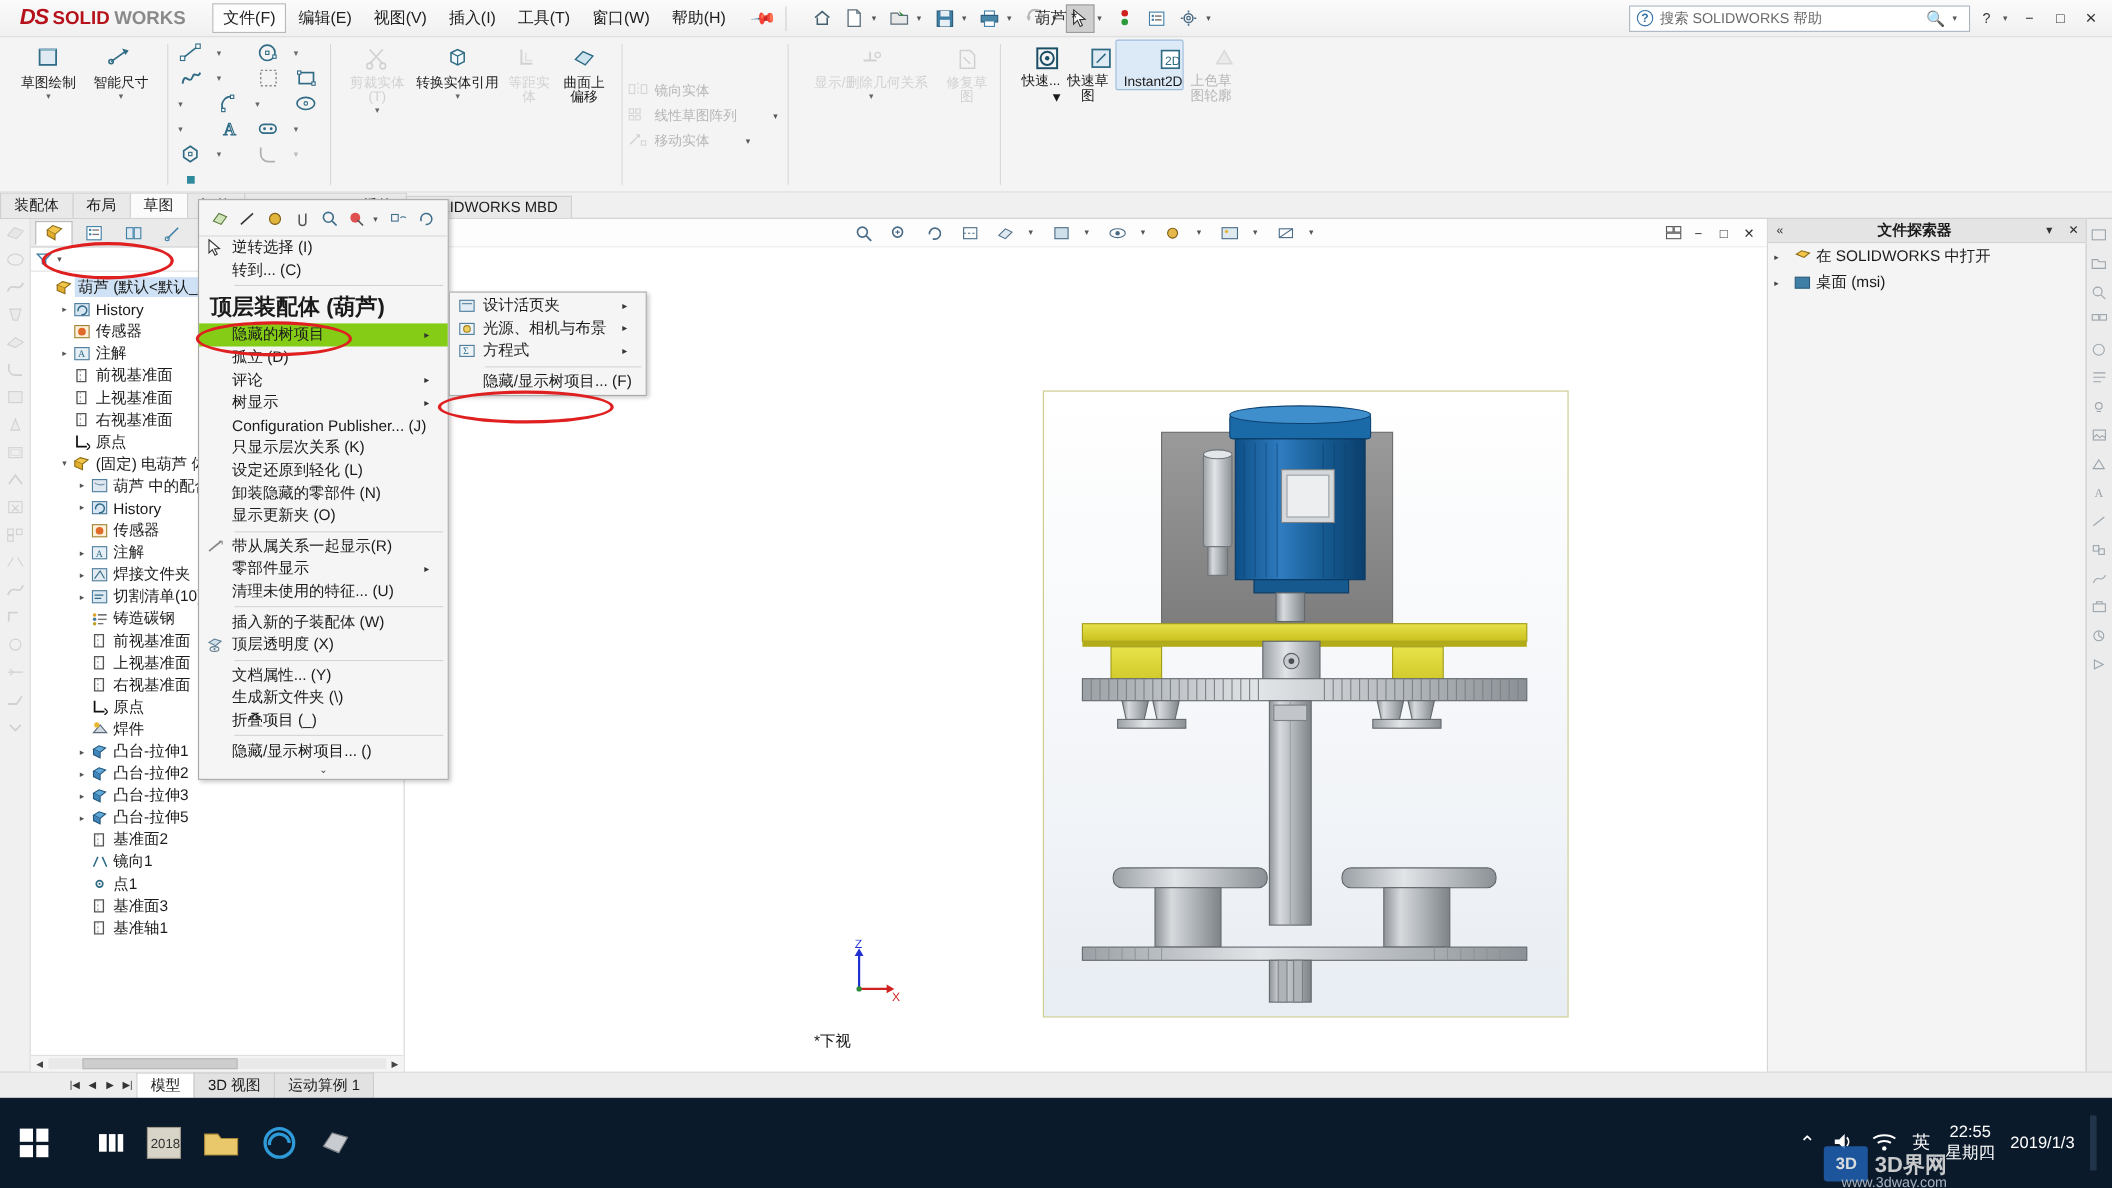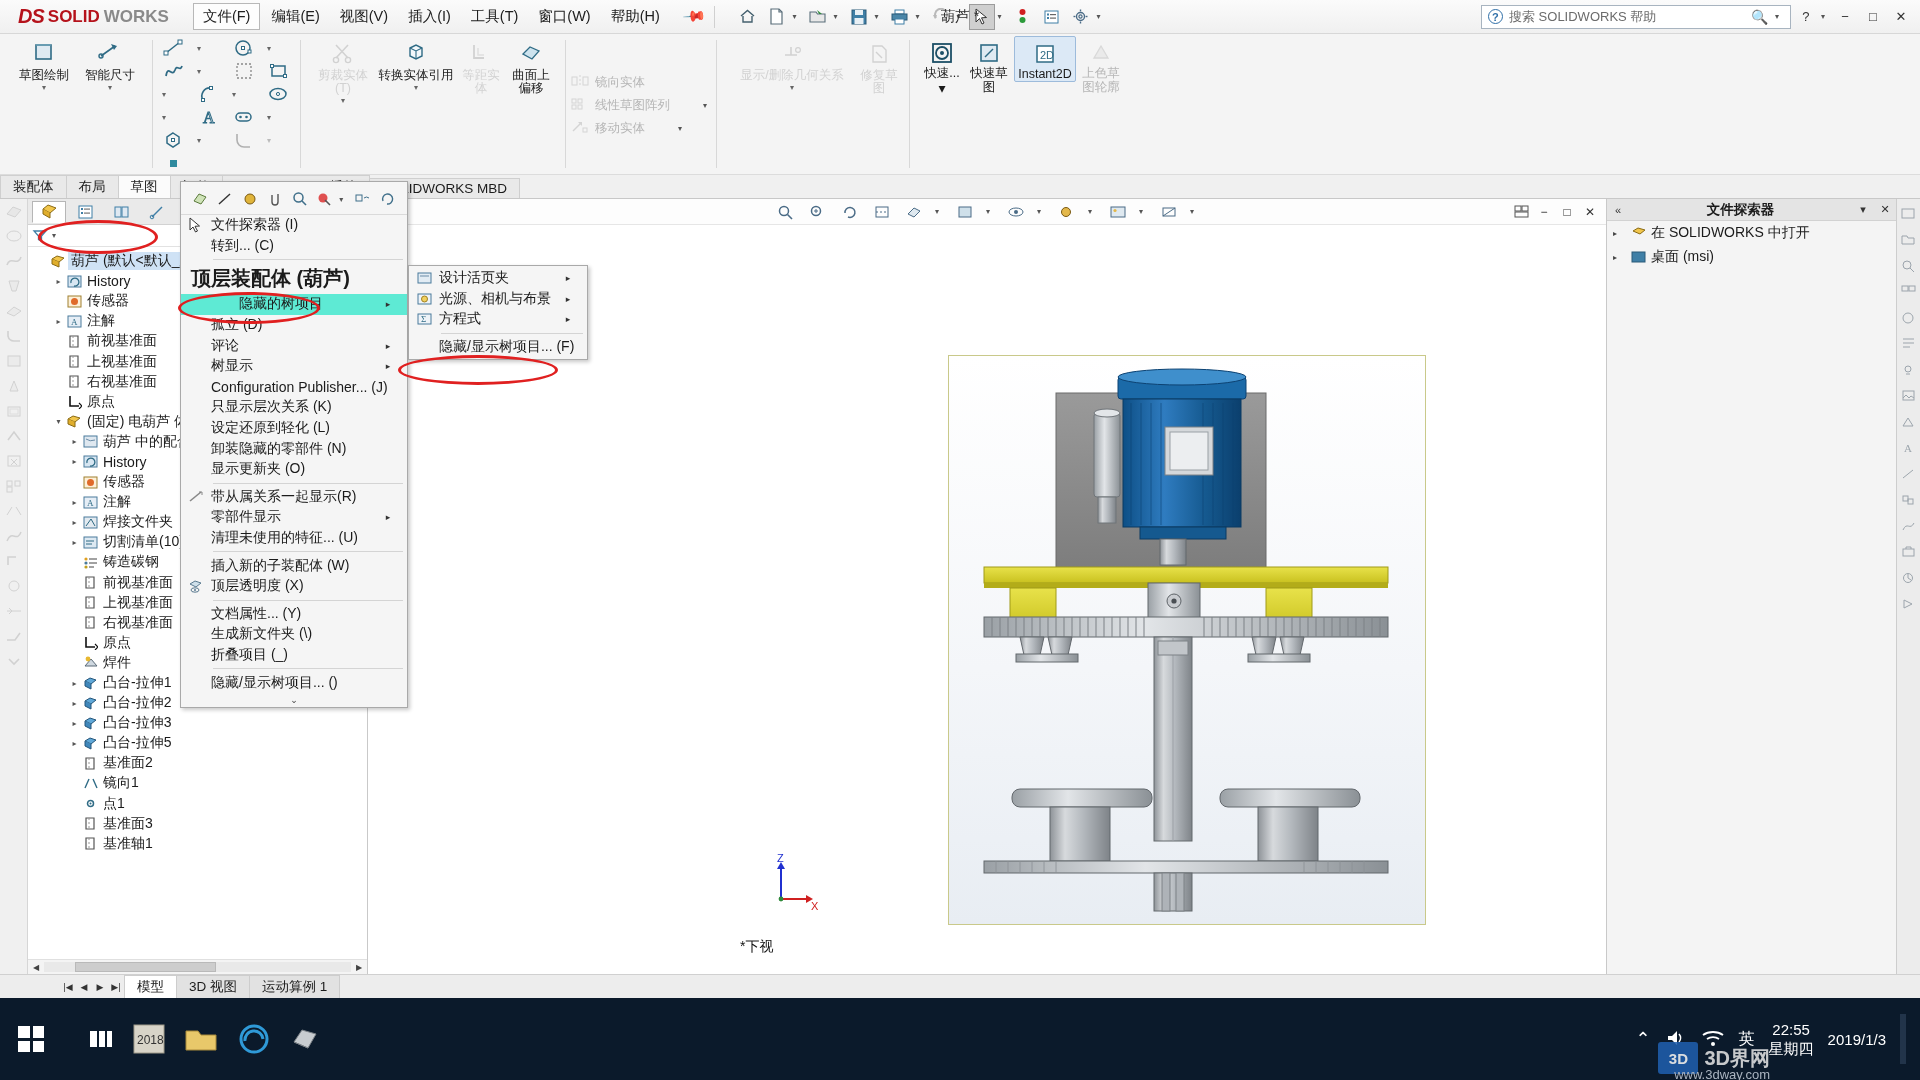--- a/index.html
+++ b/index.html
@@ -44,21 +44,21 @@
   .rbig .ic { height:26px; display:flex; align-items:center; justify-content:center; }
   .rbig .lb { font-size:12.5px; text-align:center; line-height:13px; margin-top:2px; }
   .rbig .dd { font-size:8px; color:#666; margin-top:1px; }
   .rbig.dim .lb, .rbig.dim .ic { color:#b6b6b6; opacity:.55; }
   .sgrid { display:grid; grid-template-columns:repeat(4,auto); gap:1px 1px; align-content:start; padding-top:3px;}
   .scell { width:34px; height:22px; display:flex; align-items:center; justify-content:center; }
   .scell.arr { width:14px; font-size:8px; color:#666; }
   .rlist { display:flex; flex-direction:column; justify-content:center; gap:1px; padding-top:3px;}
   .rrow { display:flex; align-items:center; gap:5px; height:22px; font-size:12.5px; color:#b6b6b6;}
   .rrow .ic { width:20px; text-align:center; opacity:.5;}
-  .rmed { width:58px; display:flex; flex-direction:column; align-items:center; padding-top:4px; }
+  .rmed { width:58px; display:flex; flex-direction:column; align-items:flex-end; padding-top:4px; }
   .rmed .lb { font-size:12.5px; text-align:center; line-height:14px; }
   .rmed.act { background:#dce9f6; border:1px solid #9dbbdb; border-radius:2px; }
 
   
   .tabsrow { flex:0 0 22px; display:flex; align-items:flex-end; background:#f0f0f0; border-bottom:1px solid #c8c8c8;}
   .tab { padding:2px 12px 2px; font-size:13.5px; border:1px solid #cfcfcf; border-bottom:none;
          background:#e9e9e9; margin-right:-1px; color:#1b1b1b;}
   .tab.active { background:#fbfbfb; }
 
   
@@ -143,21 +143,21 @@
            font-size:14px; padding:2px 0; z-index:40;}
   .cm-row { display:flex; align-items:center; height:20.6px; padding:0 10px 0 0; white-space:nowrap; }
   .cm-ic { width:30px; flex:0 0 30px; display:flex; align-items:center; justify-content:center; }
   .cm-tx { flex:1; }
   .cm-ar { width:18px; text-align:center; font-size:9px; color:#333; }
   .cm-sep { height:1px; background:#d4d4d4; margin:3px 4px 3px 32px; }
   .cm-hdr { font-weight:bold; padding:2px 10px 2px 10px; font-size:20px; }
   .cm-top { display:flex; align-items:center; gap:4px; padding:4px 8px; border-bottom:1px solid #dadada;}
   .cm-tb { width:24px; height:22px; display:flex; align-items:center; justify-content:center;}
   .cm-more { text-align:center; font-size:9px; color:#444; padding-top:2px;}
-  .cm-row.hl { background:#5eead4;gap:28px; }
+  .cm-row.hl { background:#84cc16; }
 
   
   .ell { position:absolute; border:3px solid #e02020; border-radius:50%; pointer-events:none; z-index:60; }
 
   
   .taskbar { position:absolute; left:0; right:0; bottom:0; height:82px; background:#0b1a2b;
              display:flex; align-items:center; }
   .tb-start { width:62px; height:82px; display:flex; align-items:center; justify-content:center; }
   .winlogo { width:26px; height:26px; display:grid; grid-template-columns:1fr 1fr; grid-template-rows:1fr 1fr; gap:3px;}
   .winlogo i { background:#fff; display:block; }
@@ -1024,21 +1024,21 @@
               </svg>
             </div>
         </div>
         <div id="cm1-body">
             <div class="cm-row">
               <span class="cm-ic">
                 <svg width="16" height="16" viewBox="0 0 16 16">
                   <path d="M2 1 L2 13 L5 10 L7.5 15 L9.5 14 L7 9.3 L11.5 9 Z" fill="#fff" stroke="#333"></path>
                 </svg>
               </span>
-              <span class="cm-tx">文件探索器 (I)</span>
+              <span class="cm-tx">逆转选择 (I)</span>
               <span class="cm-ar"></span>
             </div>
             <div class="cm-row">
               <span class="cm-ic"></span>
               <span class="cm-tx">转到... (C)</span>
               <span class="cm-ar"></span>
             </div>
             <div class="cm-sep"></div>
             <div class="cm-hdr">顶层装配体 (葫芦)</div>
             <div class="cm-row hl">

